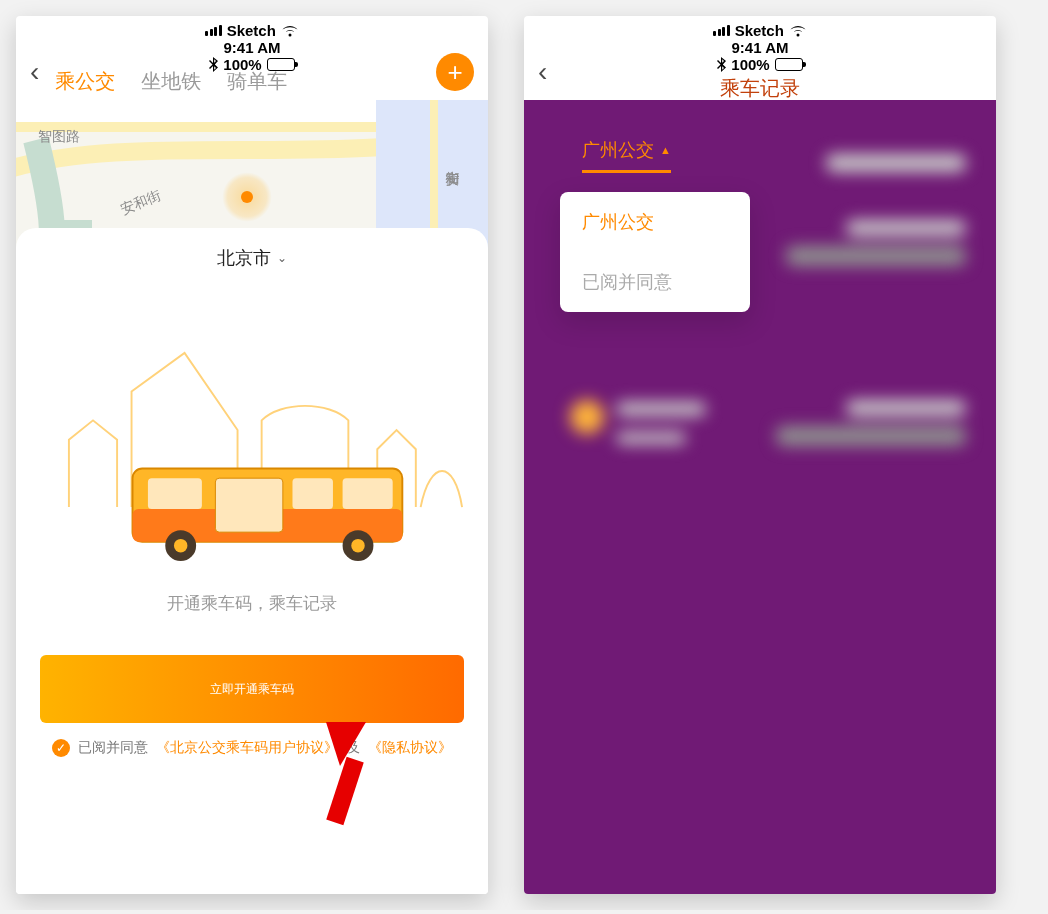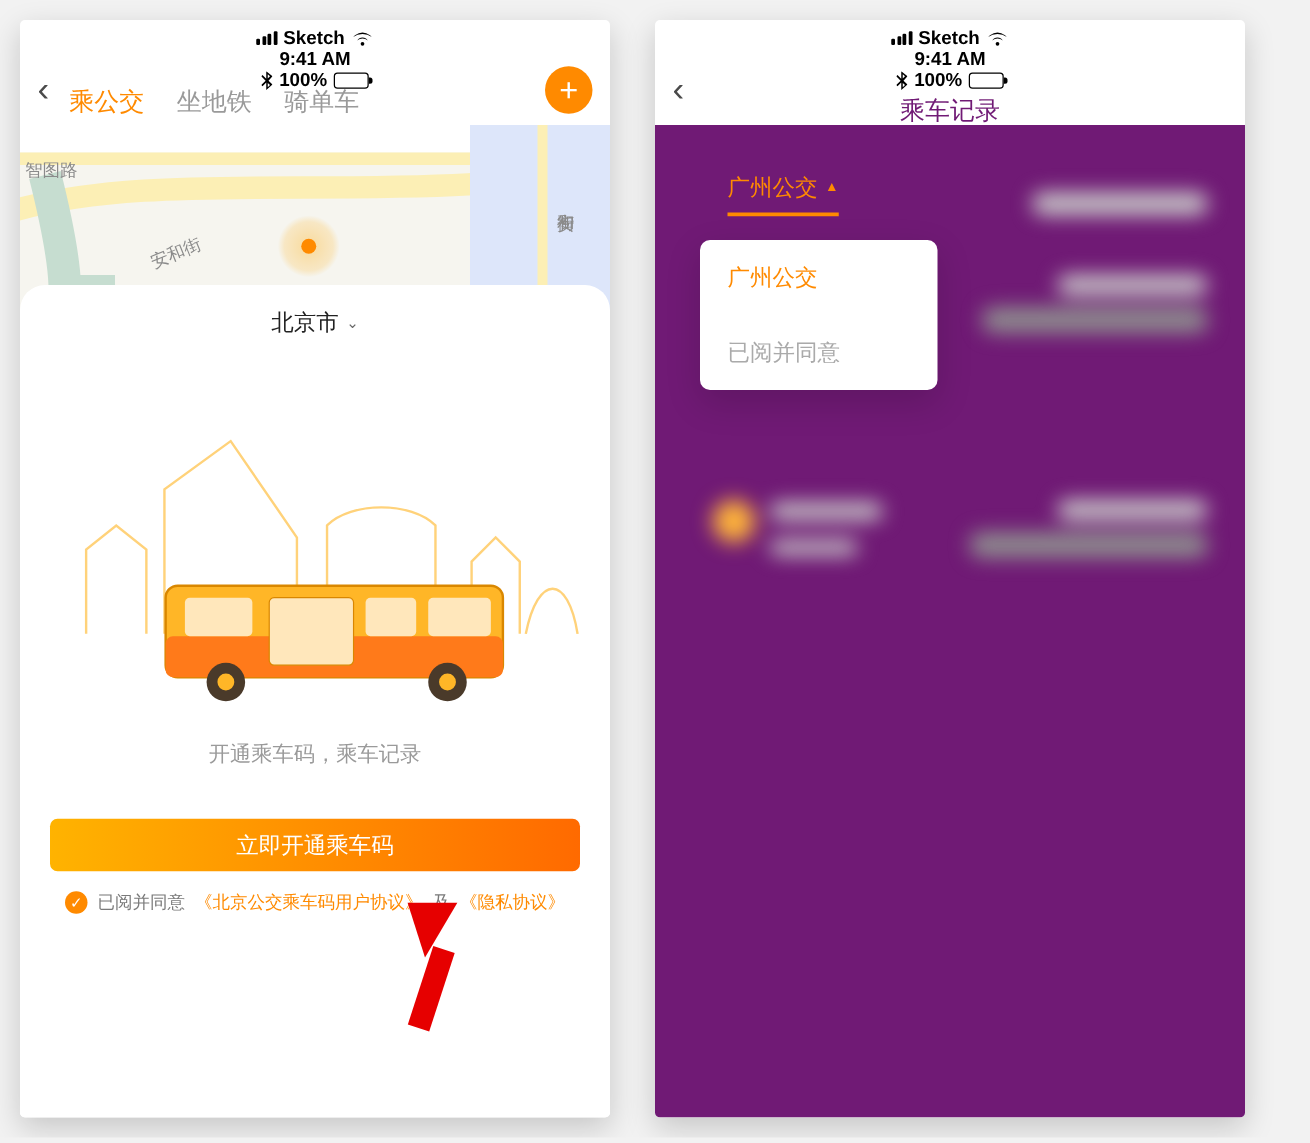--- a/index.html
+++ b/index.html
@@ -105,25 +105,25 @@
     margin-top: 10px;
     display:flex; align-items:flex-end; justify-content:center;
     position:relative;
   }
 
   .title { margin-top: 26px; font-size: 24px; color:#222; font-weight:500;}
   .subtitle { margin-top: 12px; font-size: 17px; color:#9a9a9a; }
 
   .primary-btn {
     margin-top: 40px;
-    width: 100%; height: 42px;
+    width: 100%; height: 68px;
     border-radius: 6px;
     border:none;
     color:#fff;
-    font-size: 18px;
+    font-size: 12px;
     background: linear-gradient(90deg, #ffb300 0%, #ff6a00 100%);
     cursor:pointer;
   }
 
   .agreement {
     margin-top: 16px;
     font-size: 14px;
     color:#7a7a7a;
     display:flex; align-items:center; gap:8px; flex-wrap:wrap;
   }
@@ -141,21 +141,21 @@
     pointer-events:none;
   }
 
   
   .nav2 {
     height:56px;
     display:flex; align-items:center; justify-content:center;
     position:relative;
   }
   .nav2 .back-chevron { position:absolute; left:14px; }
-  .nav2-title { font-size:20px; color:#701a75; font-weight:500;margin-top:33px; }
+  .nav2-title { font-size:20px; color:#c2410c; font-weight:500;margin-top:33px; }
 
   .records-body {
     flex:1; position:relative; padding: 38px 28px;
     background:#701a75;
     overflow:hidden;
   }
   .blur-layer { position:absolute; inset:0; filter: blur(8px); }
   .blurred-row {
     position:absolute;
     display:flex; flex-direction:column; gap:8px;
@@ -231,21 +231,21 @@
     <svg class="map-svg" viewBox="0 0 472 160" preserveAspectRatio="none">
       <rect width="472" height="160" fill="#f6f5ef"></rect>
       <rect x="0" y="0" width="472" height="22" fill="#fff"></rect>
       <rect x="0" y="22" width="472" height="10" fill="#fcefb5"></rect>
       <path d="M-10 70 C 120 30 320 70 490 30" stroke="#fcefb5" stroke-width="18" fill="none"></path>
       <rect x="360" y="0" width="112" height="160" fill="#dde6fa"></rect>
       <rect x="414" y="0" width="8" height="160" fill="#fcefb5"></rect>
       <path d="M20 40 C 40 120 40 150 26 170" stroke="#c6ddd0" stroke-width="26" fill="none"></path>
       <rect x="26" y="120" width="50" height="40" fill="#c6ddd0"></rect>
     </svg>
-    <div class="map-label" style="left:4px; top:28px;">智图路</div>
+    <div class="map-label" style="left:22px; top:28px;">智图路</div>
     <div class="map-label" style="left:104px; top:94px; transform:rotate(-22deg);">安和街</div>
     <div class="map-label" style="left:428px; top:60px; writing-mode:vertical-rl;">安和街</div>
     <div class="map-pin"></div>
   </div>
 
   <div class="sheet">
     <div class="city-select">
       <span>北京市</span>
       <span class="dd">⌄</span>
     </div>

